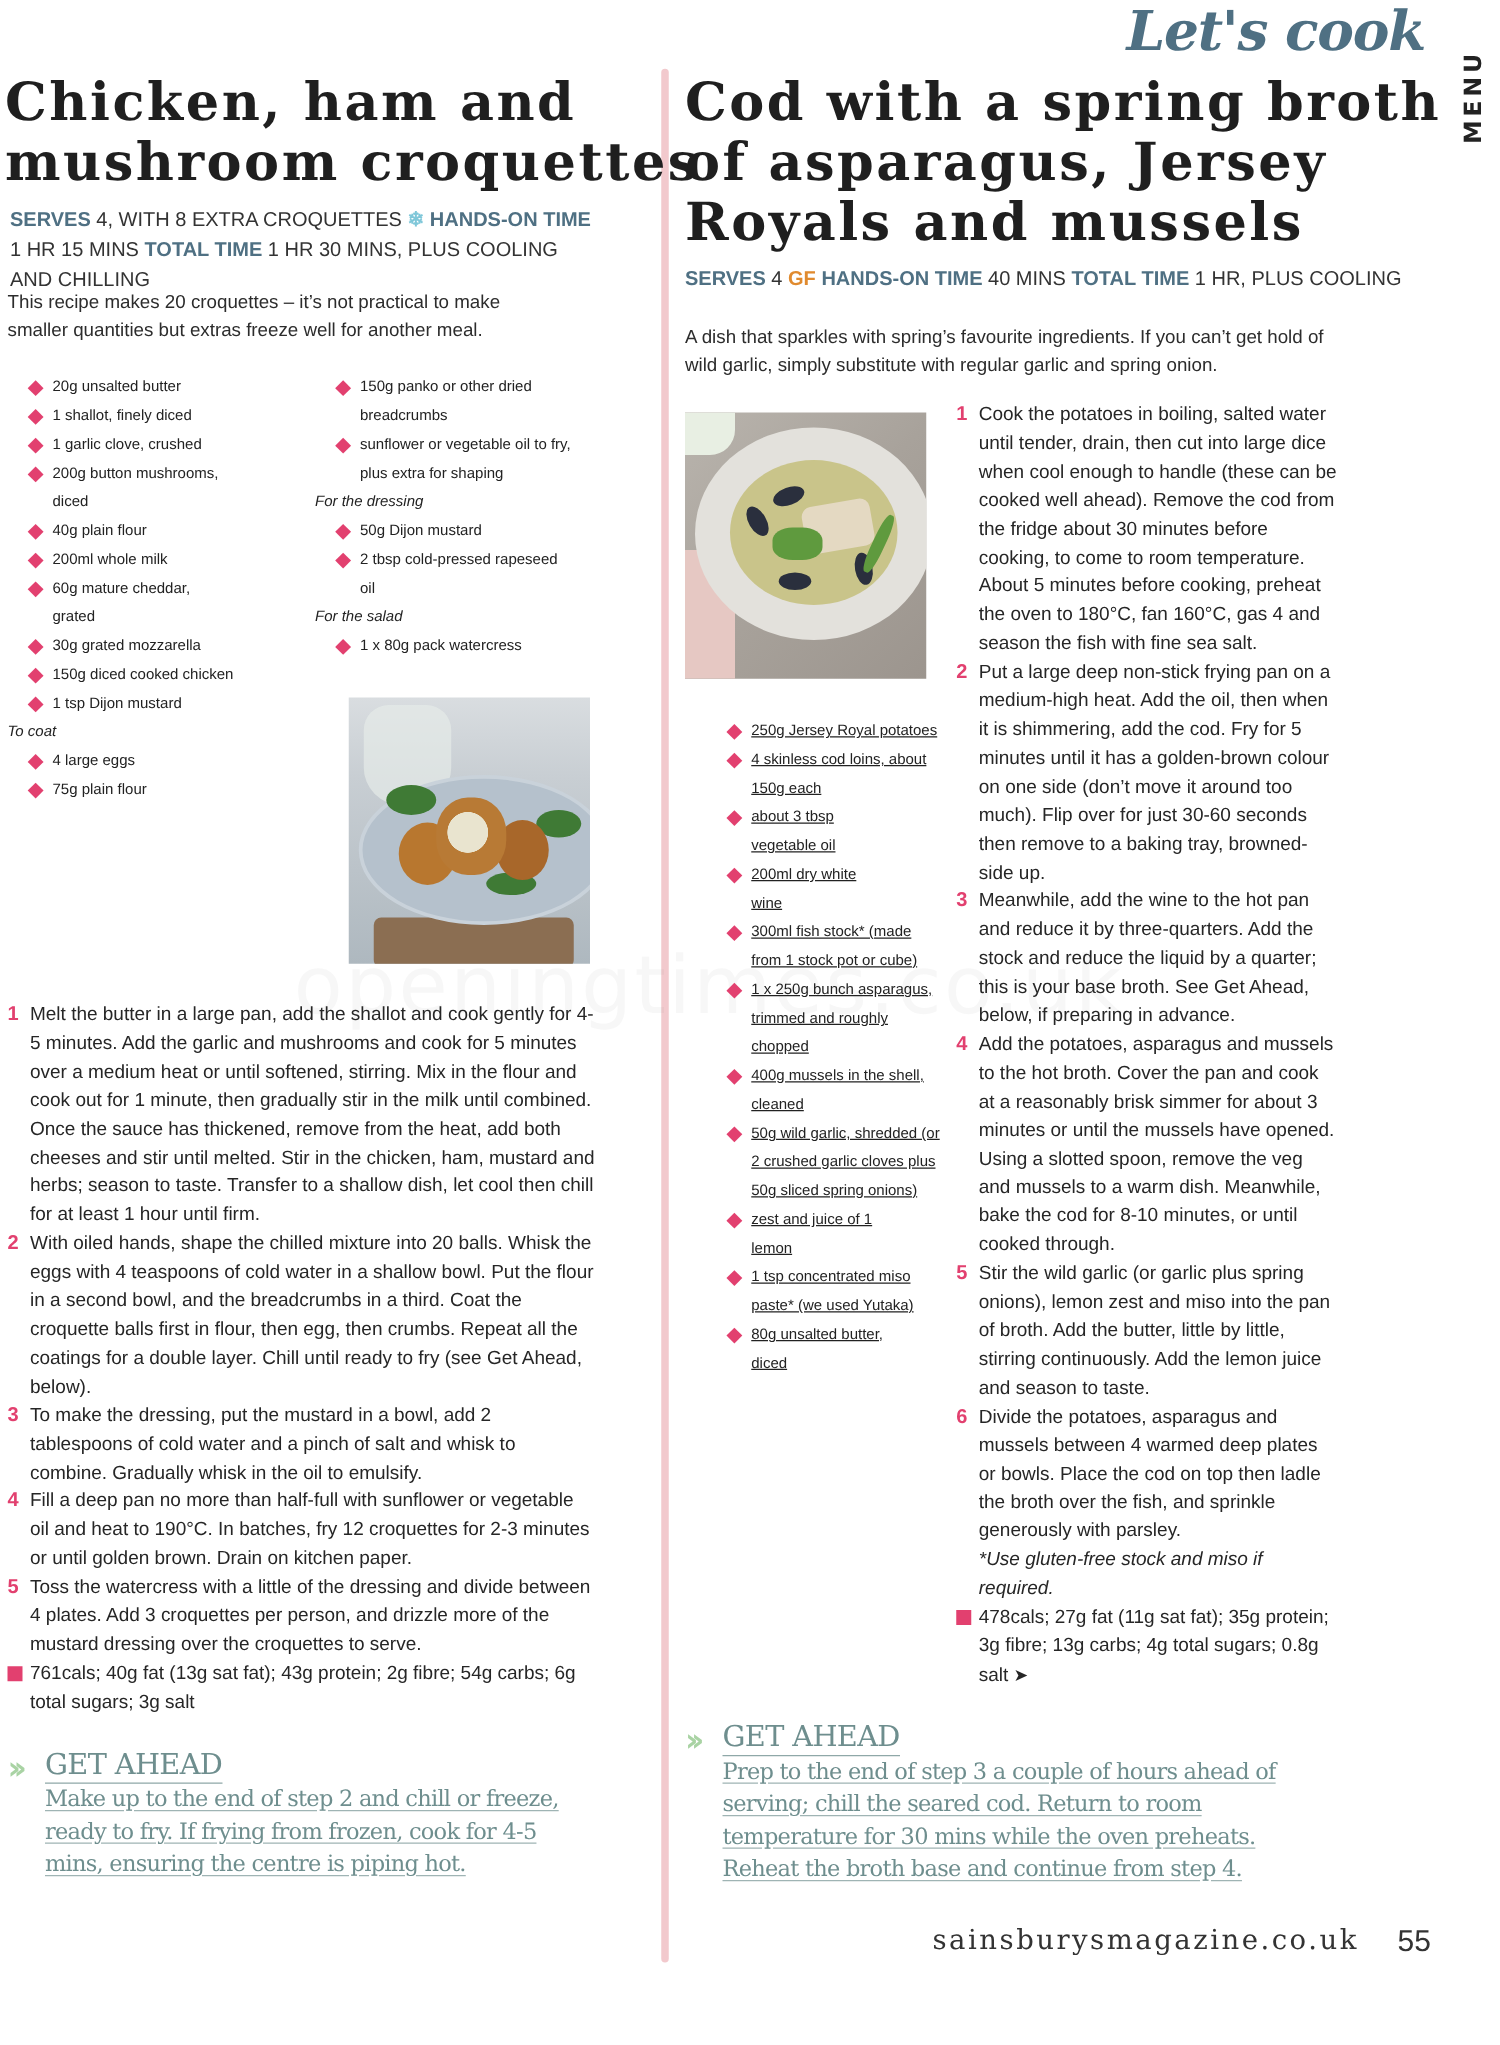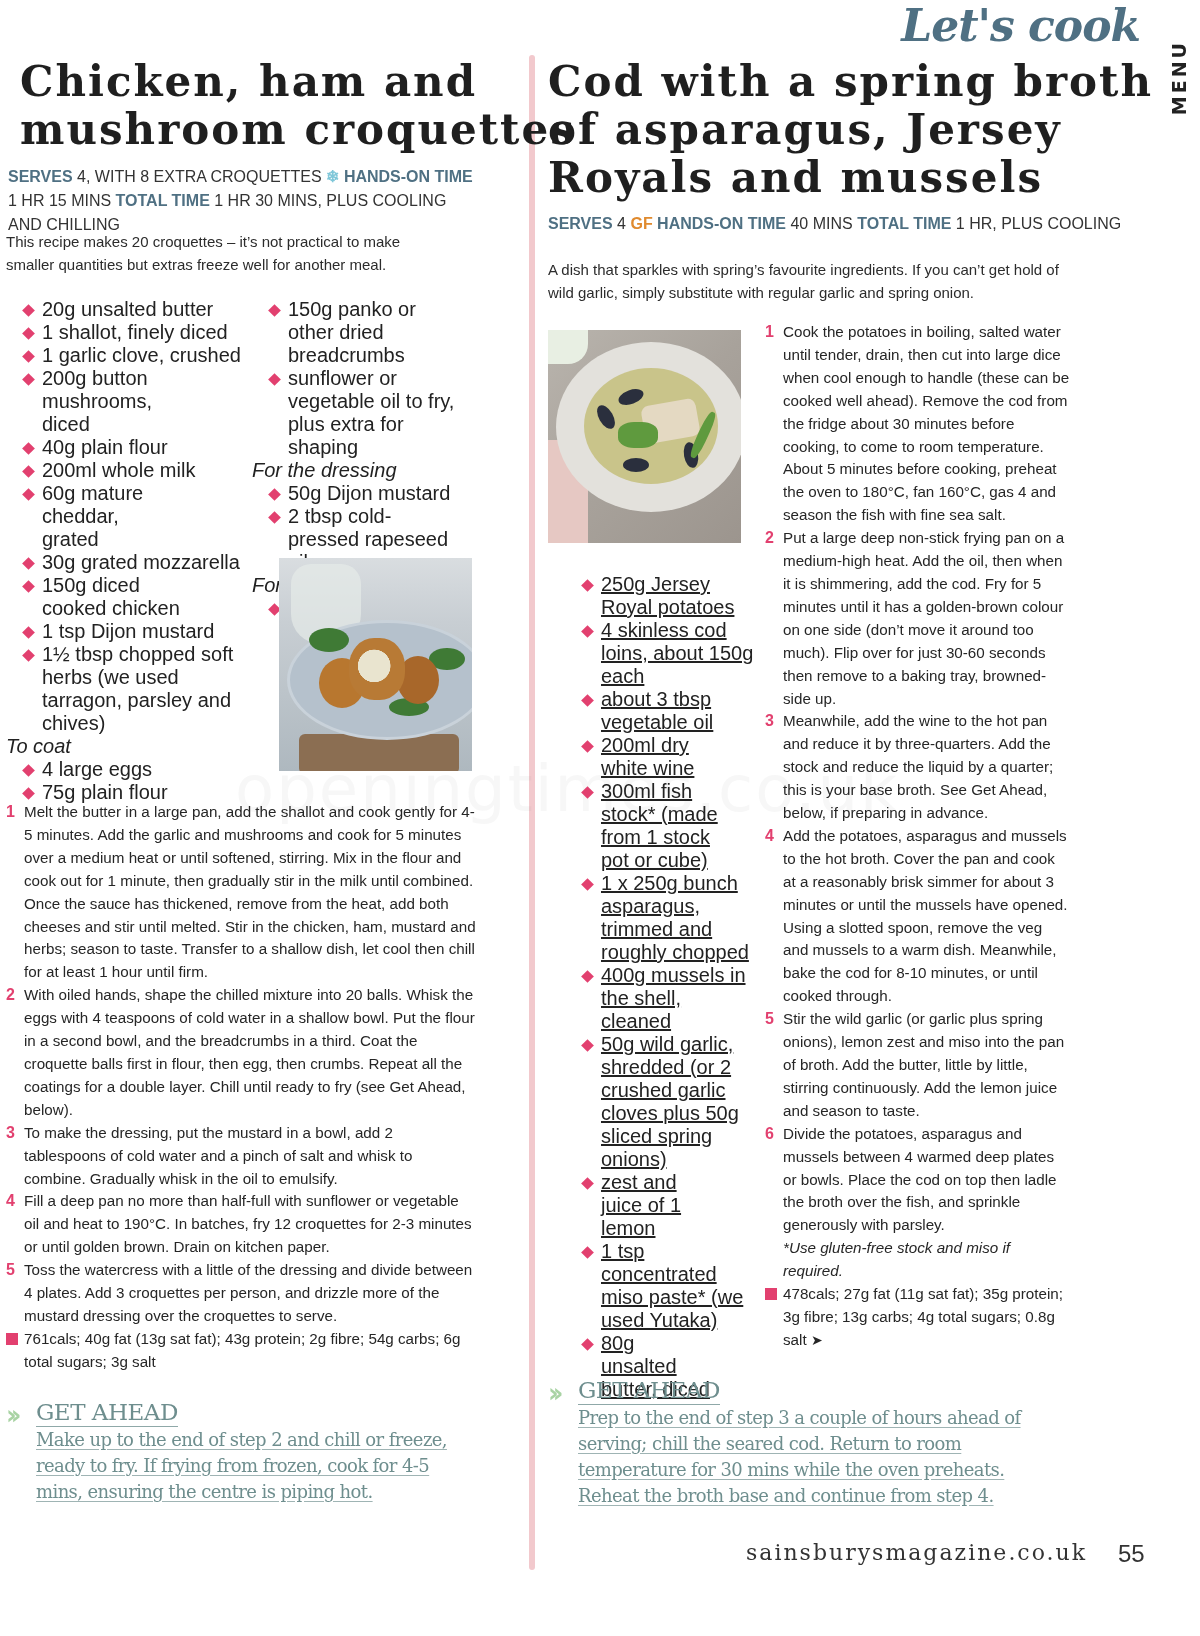--- a/index.html
+++ b/index.html
@@ -12,21 +12,21 @@
   .divider { position: absolute; left: 529px; top: 55px; width: 6px; height: 1515px; background: #f2c9cd; border-radius: 3px; }
 
   .title { position: absolute; font-family: "DejaVu Serif", serif; font-weight: bold; color: #1f1f1f; font-size: 42px; line-height: 48px; letter-spacing: 2px; }
   .meta { position: absolute; font-family: "Liberation Sans", sans-serif; font-size: 16px; line-height: 24px; color: #333; text-transform: uppercase; letter-spacing: 0; }
   .meta .lbl { color: #4f7083; font-weight: bold; }
   .meta .gf { color: #e08a2e; font-weight: bold; }
   .meta .snow { color: #7fc7d9; font-weight: bold; }
 
   .intro { position: absolute; font-size: 15px; line-height: 23px; color: #2c2c2c; }
 
-  .ing-list { position: absolute; font-size: 20px; line-height: 23px; color: #222; list-style: none; }
+  .ing-list { position: absolute; font-size: 12px; line-height: 23px; color: #222; list-style: none; }
   .ing-list li { position: relative; padding-left: 18px; }
   .ing-list li.sub { padding-left: 0; font-style: italic; margin-left: -18px; }
   .ing-list li .dia { position: absolute; left: 0; top: 8px; width: 9px; height: 9px; background: #e2406f; transform: rotate(45deg); }
 
   .photo { position: absolute; overflow: hidden; }
   .photo-croq { left: 279px; top: 558px; width: 193px; height: 213px; background: linear-gradient(180deg, #d9dde0 0%, #c8ced3 30%, #aeb8bf 100%); }
   .photo-croq .plate { position: absolute; left: 8px; top: 62px; width: 200px; height: 120px; border-radius: 50%; background: #b5c1cc; border: 3px solid #c9d2da; }
   .photo-croq .jug { position: absolute; left: 12px; top: 6px; width: 70px; height: 80px; border-radius: 20px 20px 30px 30px; background: rgba(230,235,232,0.7); }
   .photo-croq .croq1 { position: absolute; left: 70px; top: 80px; width: 56px; height: 62px; border-radius: 45%; background: radial-gradient(circle at 45% 45%, #e9e4cf 0 35%, #b87a35 36% 100%); }
   .photo-croq .croq2 { position: absolute; left: 40px; top: 100px; width: 46px; height: 50px; border-radius: 50%; background: #b8772f; }
@@ -63,21 +63,21 @@
 </head>
 <body>
 
 <div class="brand">Let's cook</div>
 <div class="menu-tab">MENU</div>
 <div class="divider"></div>
 
 <div class="watermark">openingtimes.co.uk</div>
 
 <section>
-  <h1 class="title" style="left:20px; top:58px;">
+  <h1 class="title" style="left:4px; top:58px;">
     <span>Chicken, ham and</span><br>
     <span>mushroom croquettes</span>
   </h1>
 
   <div class="meta" style="left:8px; top:165px; width:470px;">
     <span class="lbl">SERVES</span>
     <span>4, WITH 8 EXTRA CROQUETTES</span>
     <span class="snow">❄</span>
     <span class="lbl">HANDS-ON TIME</span>
     <span>1 HR 15 MINS</span>
@@ -91,21 +91,20 @@
     <li><span class="dia"></span><span>20g unsalted butter</span></li>
     <li><span class="dia"></span><span>1 shallot, finely diced</span></li>
     <li><span class="dia"></span><span>1 garlic clove, crushed</span></li>
     <li style="width:170px"><span class="dia"></span><span>200g button mushrooms, diced</span></li>
     <li><span class="dia"></span><span>40g plain flour</span></li>
     <li><span class="dia"></span><span>200ml whole milk</span></li>
     <li style="width:150px"><span class="dia"></span><span>60g mature cheddar, grated</span></li>
     <li><span class="dia"></span><span>30g grated mozzarella</span></li>
     <li style="width:180px"><span class="dia"></span><span>150g diced cooked chicken</span></li>
     <li><span class="dia"></span><span>1 tsp Dijon mustard</span></li>
-    <li style="width:215px"><span class="dia"></span><span>1½ tbsp chopped soft herbs (we used tarragon, parsley and chives)</span></li>
     <li class="sub">To coat</li>
     <li><span class="dia"></span><span>4 large eggs</span></li>
     <li><span class="dia"></span><span>75g plain flour</span></li>
   </ul>
 
   <ul class="ing-list" style="left:270px; top:298px; width:220px;">
     <li style="width:180px"><span class="dia"></span><span>150g panko or other dried breadcrumbs</span></li>
     <li style="width:195px"><span class="dia"></span><span>sunflower or vegetable oil to fry, plus extra for shaping</span></li>
     <li class="sub">For the dressing</li>
     <li><span class="dia"></span><span>50g Dijon mustard</span></li>

